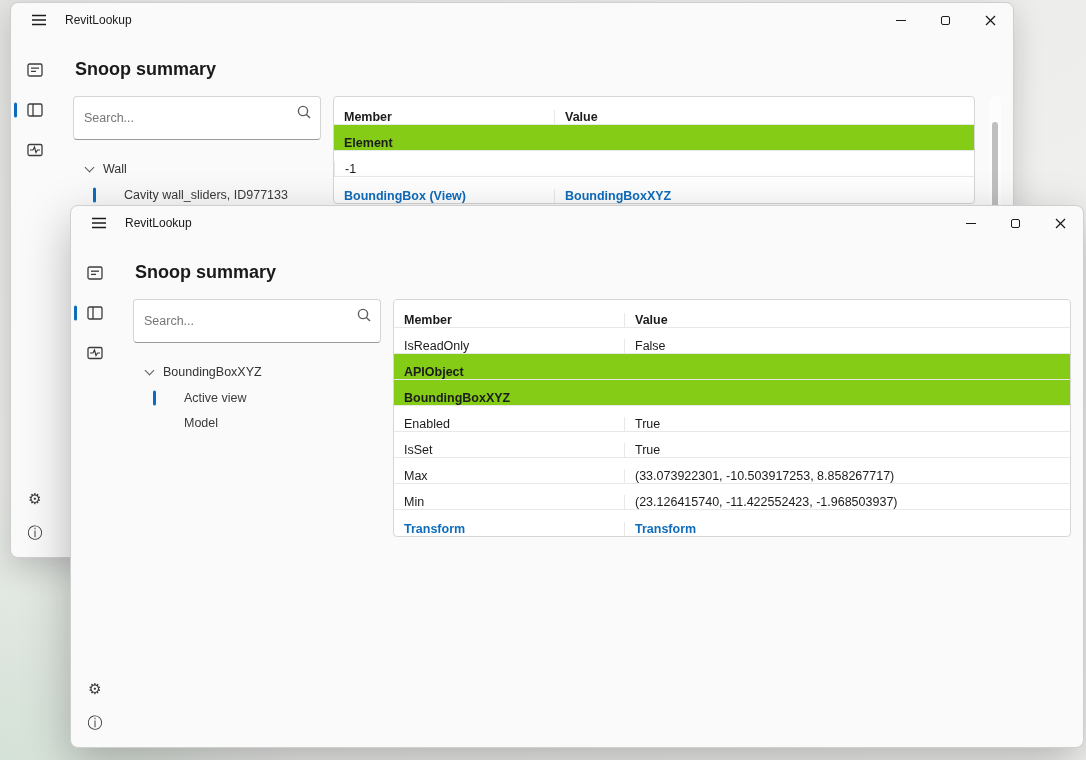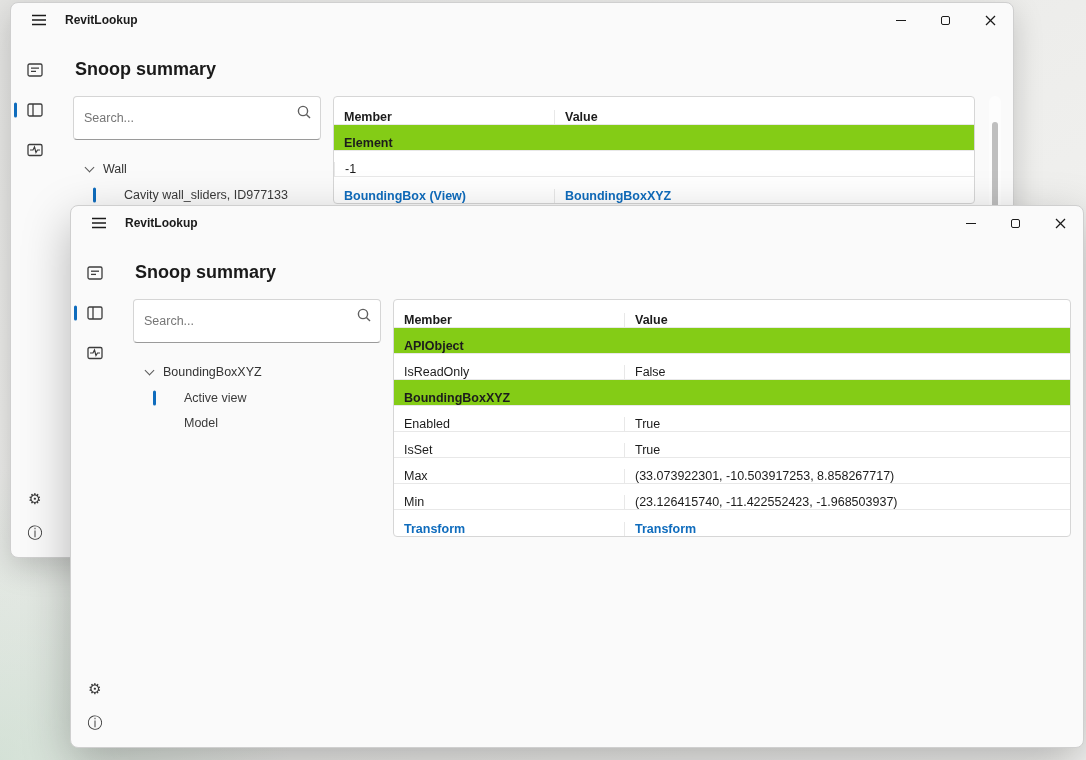--- a/index.html
+++ b/index.html
@@ -23,21 +23,21 @@
     overflow:hidden;
     display:flex;
     flex-direction:column;
   }
   .window-back { left:10px; top:2px; width:1004px; height:556px; z-index:1;
                  box-shadow:0 10px 30px rgba(0,0,0,.18); }
   .window-front { left:70px; top:205px; width:1014px; height:543px; z-index:2;
                   box-shadow:0 16px 48px rgba(0,0,0,.28); }
 
   .titlebar { flex:0 0 34px; display:flex; align-items:center; }
-  .tb-left { display:flex; align-items:center; gap:11px; padding-left:13px;font-weight:bold; }
+  .tb-left { display:flex; align-items:center; gap:11px; padding-left:13px; }
   .menu-btn { width:30px; height:28px; display:flex; align-items:center; justify-content:center; border-radius:4px; }
   .app-title { font-size:12px; color:#1b1b1b; }
   .tb-controls { margin-left:auto; display:flex; height:34px; }
   .tb-btn { width:45px; height:34px; display:flex; align-items:center; justify-content:center; }
   .glyph-min { width:10px; height:0; border-top:1px solid #1b1b1b; }
   .glyph-max { width:9px; height:9px; border:1px solid #1b1b1b; border-radius:2px; }
 
   .win-body { flex:1; display:flex; min-height:0; }
 
   
@@ -289,27 +289,27 @@
               <span>Model</span>
             </div>
           </div>
         </div>
 
         <div class="tbl">
           <div class="tbl-head">
             <div class="cell member">Member</div>
             <div class="cell value">Value</div>
           </div>
+          <div class="trow">
+            <div class="cell member">IsReadOnly</div>
+            <div class="cell value">False</div>
+          </div>
           <div class="trow group">
             <div class="cell full">APIObject</div>
           </div>
-          <div class="trow">
-            <div class="cell member">IsReadOnly</div>
-            <div class="cell value">False</div>
-          </div>
           <div class="trow group">
             <div class="cell full">BoundingBoxXYZ</div>
           </div>
           <div class="trow">
             <div class="cell member">Enabled</div>
             <div class="cell value">True</div>
           </div>
           <div class="trow">
             <div class="cell member">IsSet</div>
             <div class="cell value">True</div>

